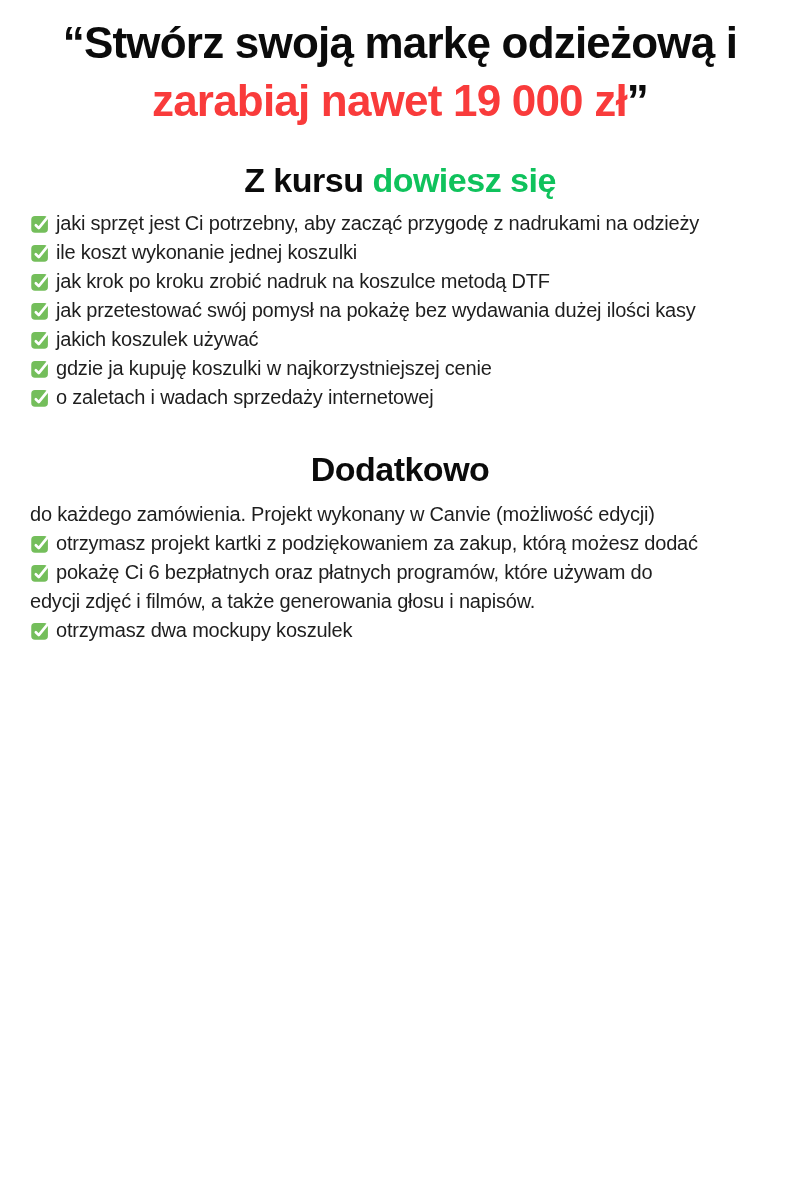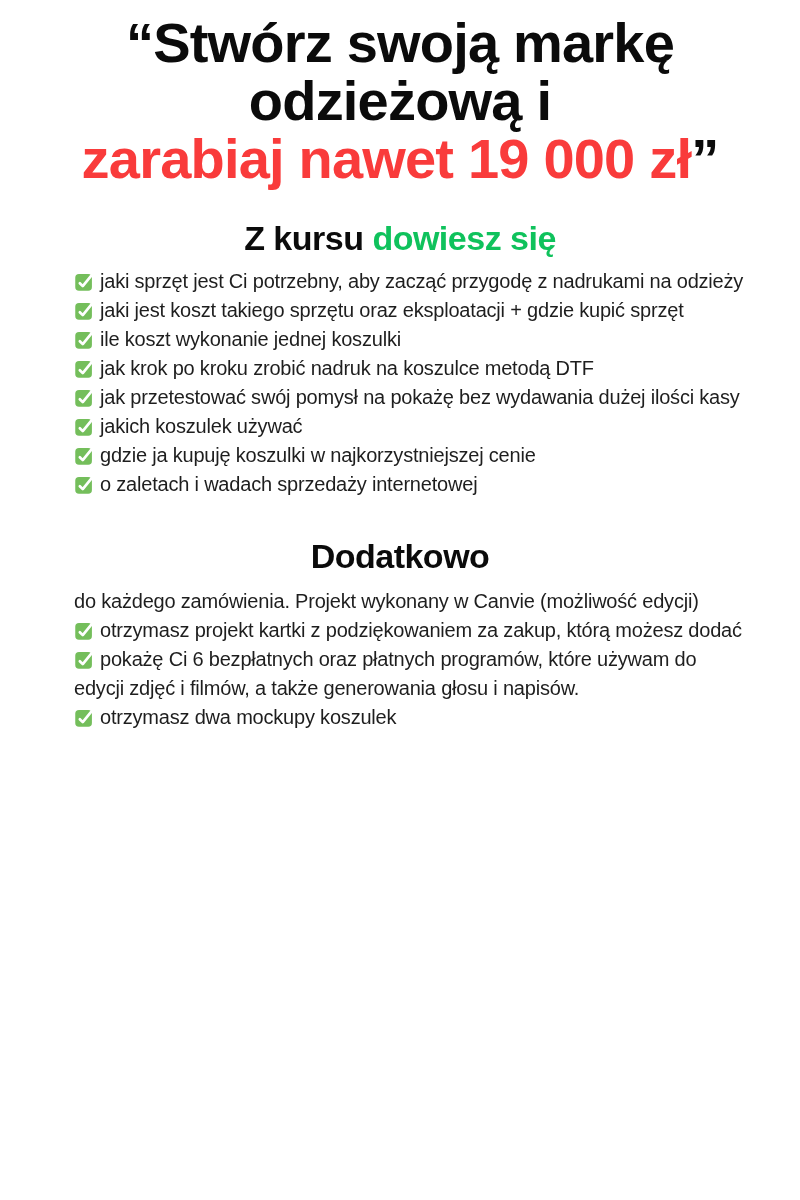--- a/index.html
+++ b/index.html
@@ -14,21 +14,21 @@
   body{
     width:800px;height:1200px;
     overflow:hidden;
     font-family:"Liberation Sans", sans-serif;
     color:var(--body-ink);
   }
   .page{padding-top:14px;}
   .headline{
     text-align:center;
     font-weight:800;
-    font-size:56px;
+    font-size:44px;
     line-height:58px;
     letter-spacing:-0.8px;
     color:var(--ink);
   }
   .headline .red{color:var(--red);}
   .section-title{
     margin-top:30px;
     text-align:center;
     font-weight:700;
     font-size:34px;
@@ -45,21 +45,20 @@
   }
   .checklist.extra{margin-top:11px;}
   .row{
     display:flex;
     align-items:center;
     height:29px;
     white-space:nowrap;
     font-size:20px;
     letter-spacing:-0.2px;
     color:var(--body-ink);
-    margin-left:44px;
   }
   .check{
     flex:0 0 auto;
     width:20px;height:20px;
     margin-right:6px;
     display:inline-block;
     position:relative;
     top:0px;
   }
   .check svg{display:block;overflow:visible;width:20px;height:20px;}
@@ -81,29 +80,20 @@
 
   <ul class="checklist">
     <li class="row">
       <span class="check">
           <svg viewBox="0 0 24 24">
             <rect x="1.5" y="2.5" width="20" height="20" rx="4.5" fill="#74BE5B"></rect>
             <path d="M7 13.5 L10.5 17 L21.5 3.5" fill="none" stroke="#ffffff" stroke-width="3.2" stroke-linecap="round" stroke-linejoin="round"></path>
           </svg>
         </span>
       <span>jaki sprzęt jest Ci potrzebny, aby zacząć przygodę z nadrukami na odzieży</span>
-    </li>
-    <li class="row">
-      <span class="check">
-          <svg viewBox="0 0 24 24">
-            <rect x="1.5" y="2.5" width="20" height="20" rx="4.5" fill="#74BE5B"></rect>
-            <path d="M7 13.5 L10.5 17 L21.5 3.5" fill="none" stroke="#ffffff" stroke-width="3.2" stroke-linecap="round" stroke-linejoin="round"></path>
-          </svg>
-        </span>
-      <span>jaki jest koszt takiego sprzętu oraz eksploatacji + gdzie kupić sprzęt</span>
     </li>
     <li class="row">
       <span class="check">
           <svg viewBox="0 0 24 24">
             <rect x="1.5" y="2.5" width="20" height="20" rx="4.5" fill="#74BE5B"></rect>
             <path d="M7 13.5 L10.5 17 L21.5 3.5" fill="none" stroke="#ffffff" stroke-width="3.2" stroke-linecap="round" stroke-linejoin="round"></path>
           </svg>
         </span>
       <span>ile koszt wykonanie jednej koszulki</span>
     </li>

